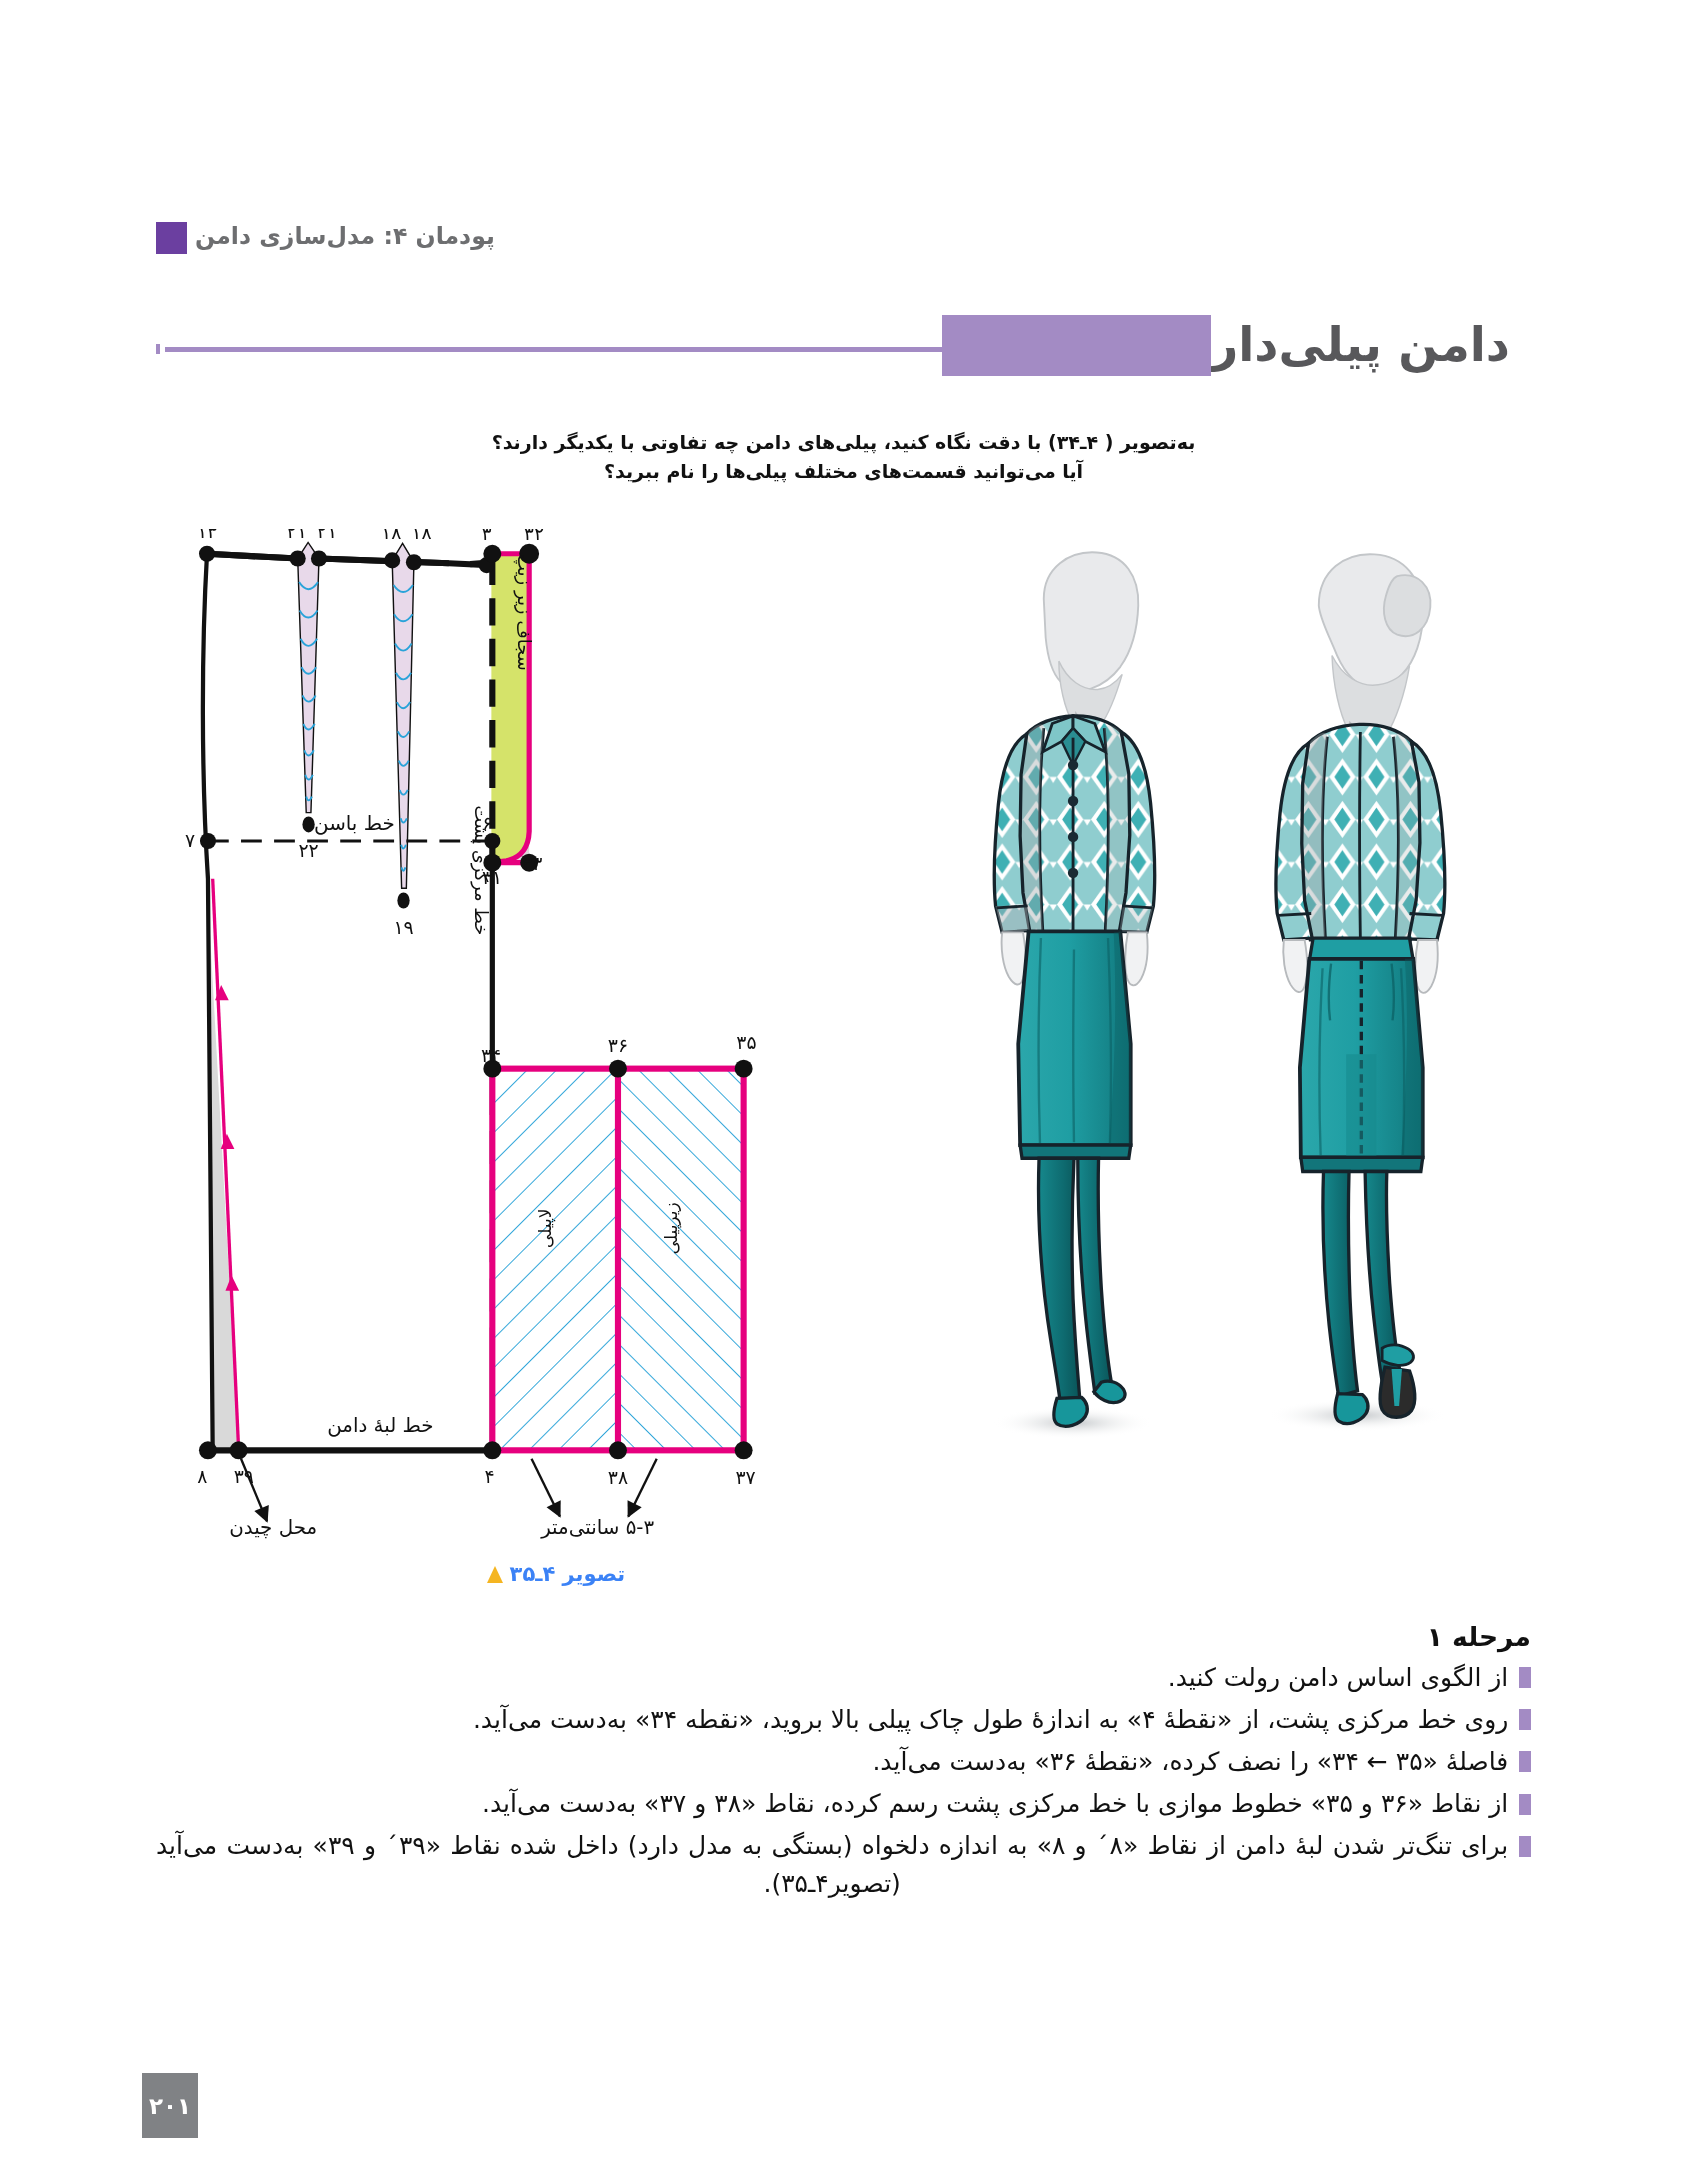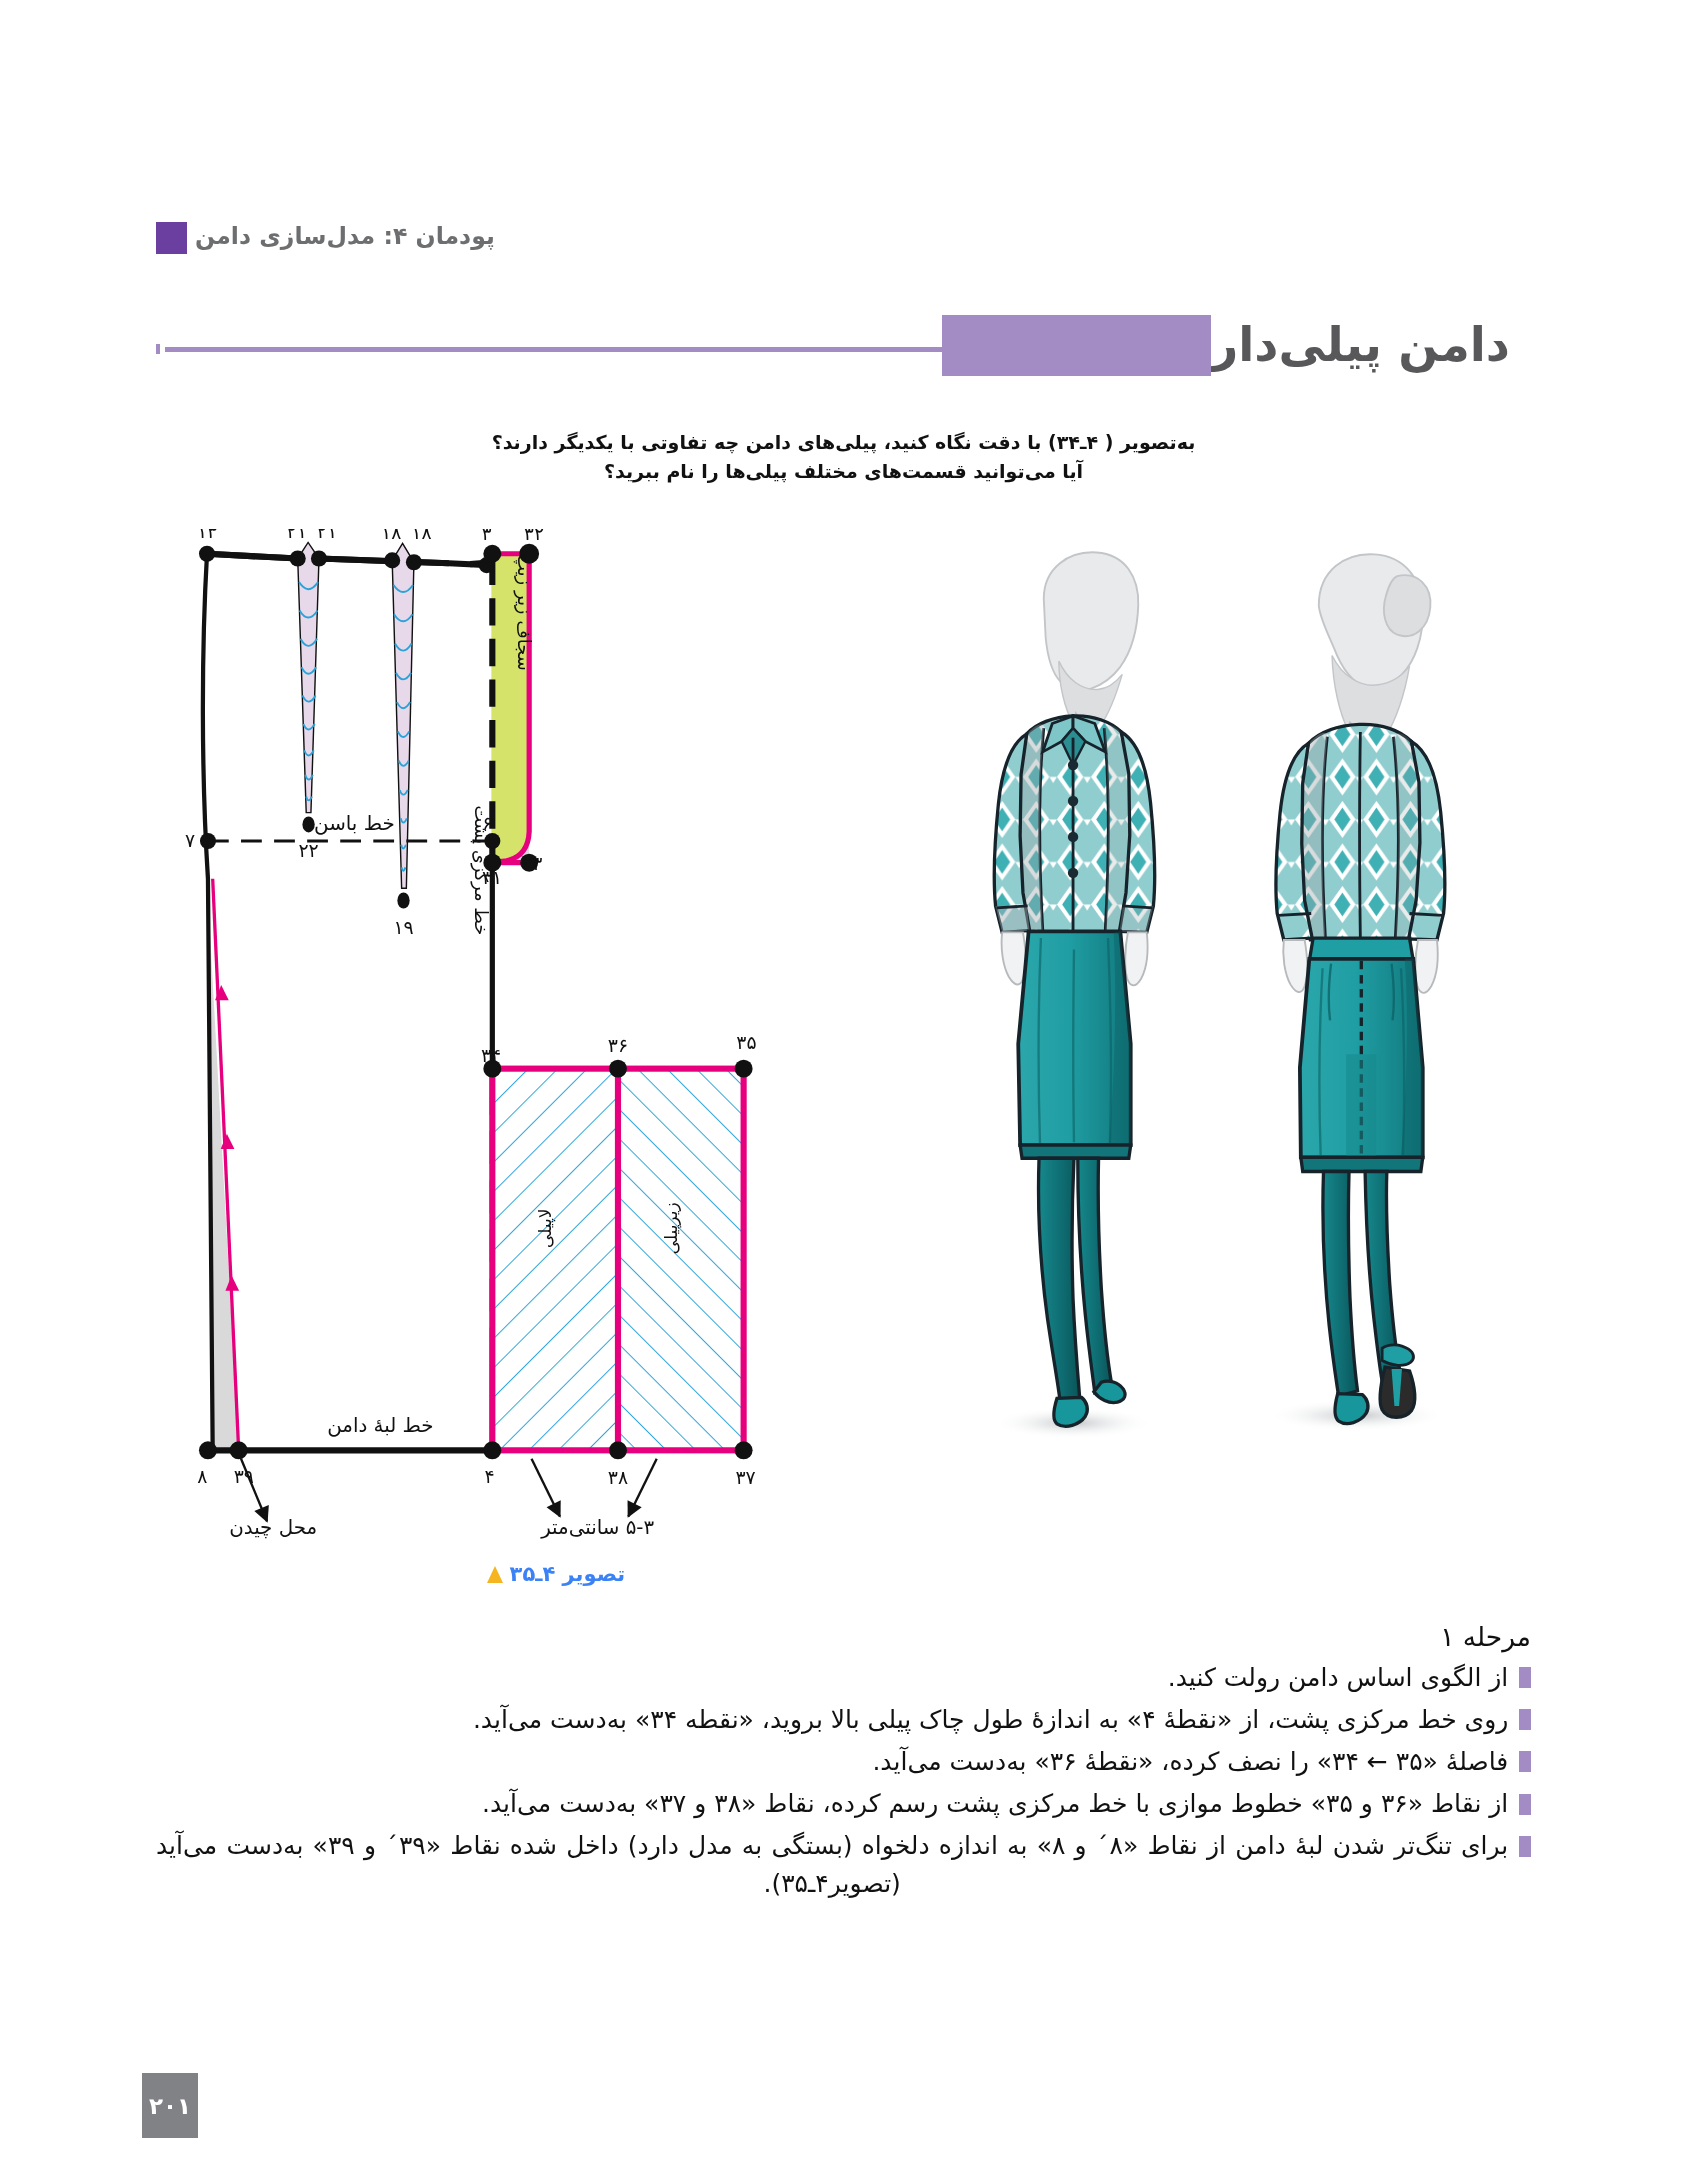--- a/index.html
+++ b/index.html
@@ -57,21 +57,21 @@
   }
   #cap-pattern{left:331px;top:1033px;}
 
   
   #model-fig{position:absolute;left:775px;top:14px;width:624px;height:1016px;}
   #model-svg{position:absolute;left:0;top:0;}
 
   
   #steps{position:absolute;top:1621px;left:156px;right:156px;direction:rtl;}
   #step-heading{
-    font-size:26.5px;font-weight:400;color:#111;text-align:right;margin-bottom:6.6px;
+    font-size:26.5px;font-weight:700;color:#111;text-align:right;margin-bottom:6.6px;
   }
   .bullet-row{
     display:flex;flex-direction:row;align-items:flex-start;
     margin:0 0 4.7px 0;
   }
   .bullet-mark{
     flex:0 0 auto;width:12.3px;height:21px;background:#a38bc4;margin-top:8.5px;margin-left:10.4px;
   }
   .bullet-text{
     flex:1 1 auto;font-size:25px;line-height:1.5;text-align:justify;text-align-last:right;color:#111;

